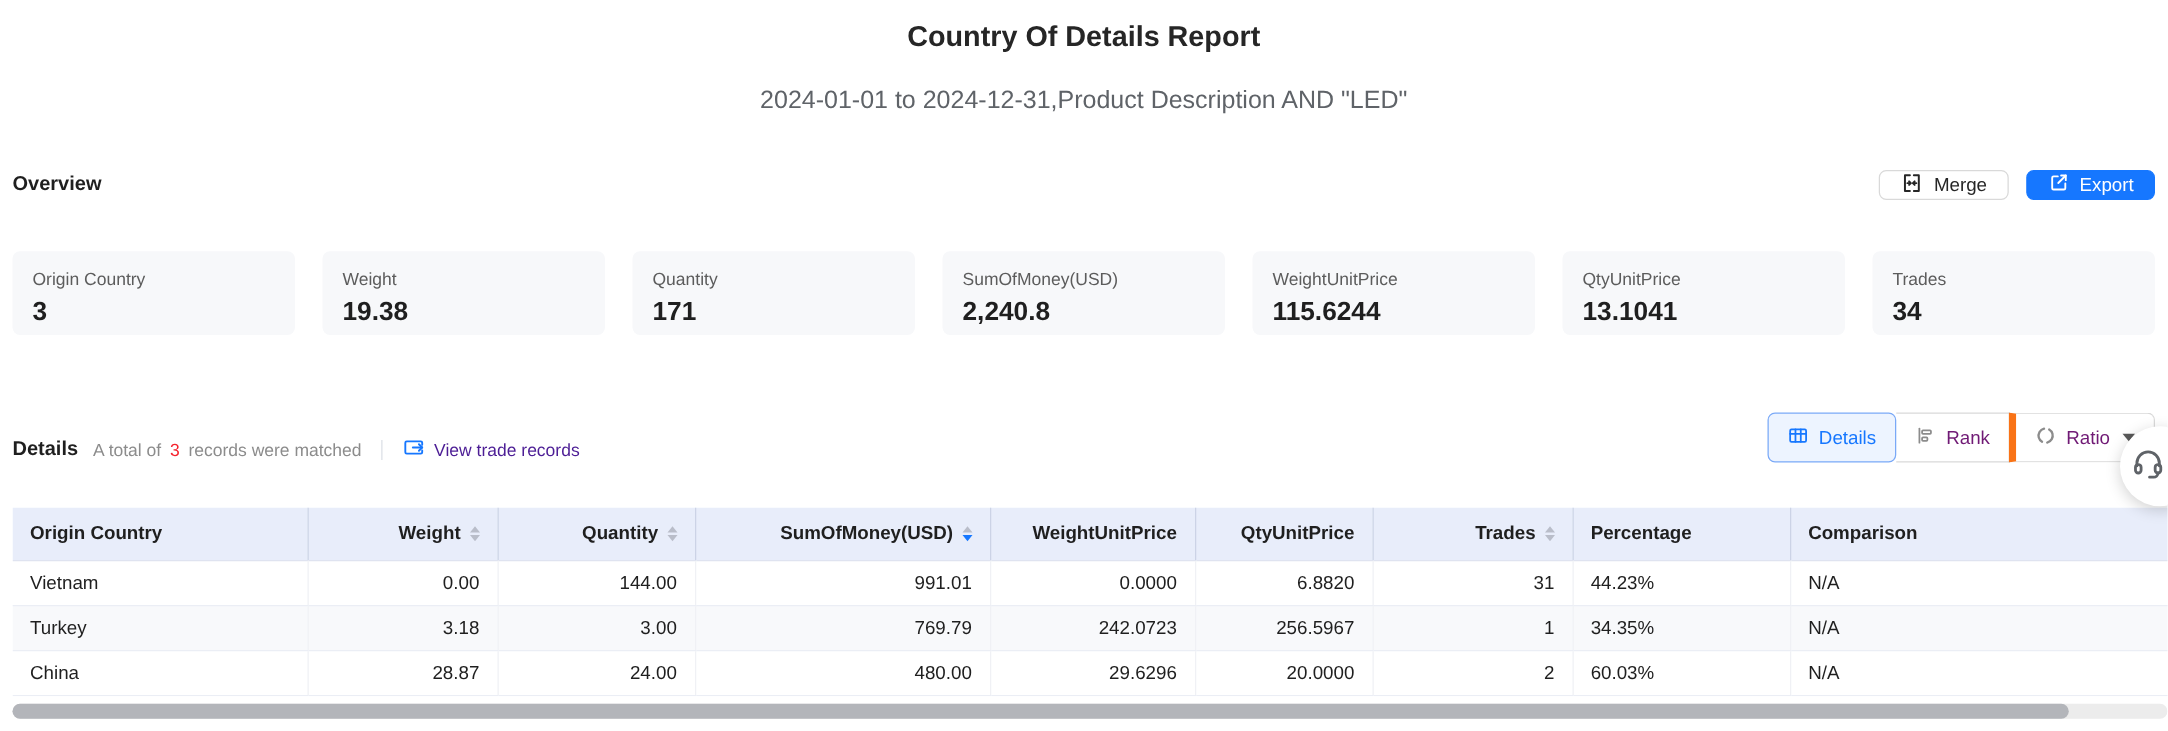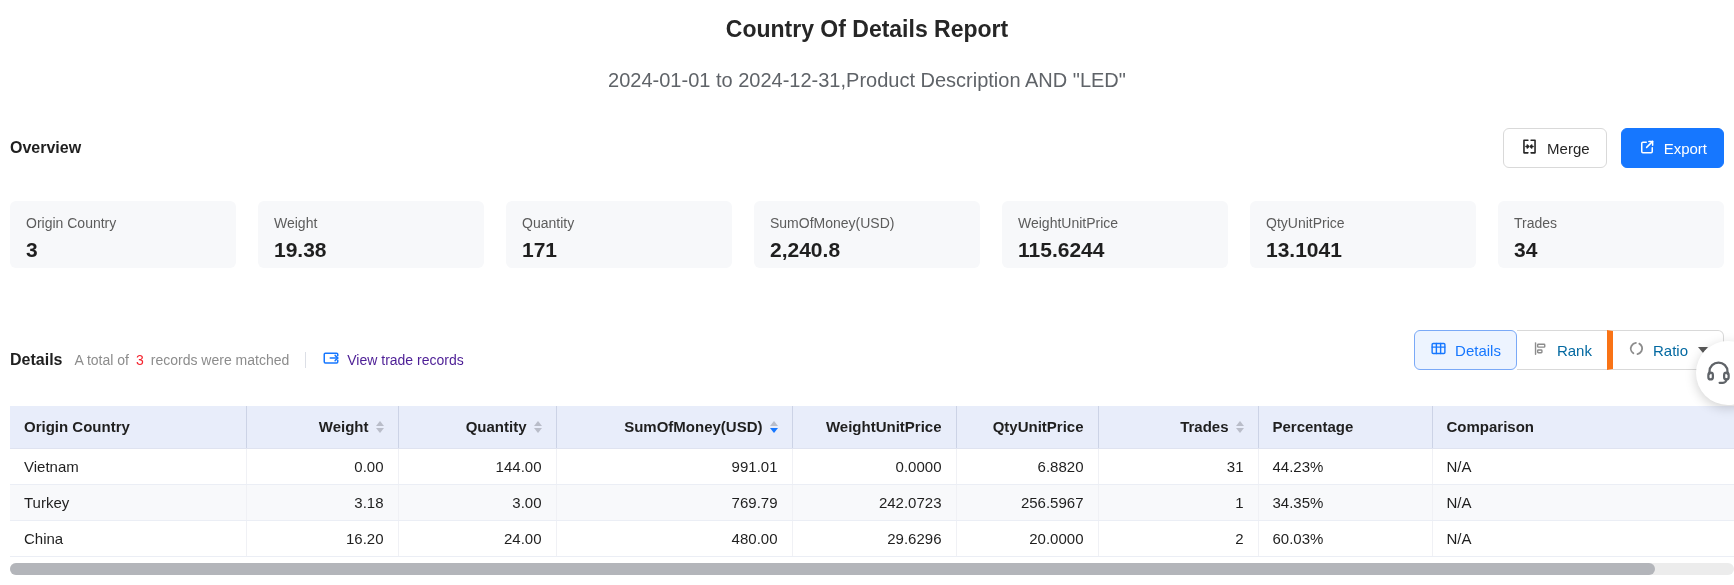--- a/index.html
+++ b/index.html
@@ -7,39 +7,39 @@
     width:1734px;height:585px;position:relative;overflow:hidden;
     background:#ffffff;font-family:"Liberation Sans",sans-serif;color:#1f1f1f;
   }
   
   .report-title{text-align:center;font-size:23px;font-weight:600;color:#262626;padding-top:14px;line-height:30px;}
   .report-subtitle{text-align:center;font-size:20px;color:#5f6368;margin-top:23px;line-height:26px;}
   
   .toolbar-row{margin:34px 10px 0;display:flex;justify-content:space-between;align-items:center;height:42px;}
   .section-heading{font-size:16px;font-weight:700;color:#1f1f1f;}
   .toolbar-buttons{display:flex;align-items:center;gap:14px;}
-  .btn{display:inline-flex;align-items:center;gap:8px;height:40px;padding:0 16px;border-radius:6px;font-size:15px;cursor:pointer;box-sizing:border-box;font-family:inherit;}
+  .btn{display:inline-flex;align-items:center;gap:8px;height:24px;padding:0 16px;border-radius:6px;font-size:15px;cursor:pointer;box-sizing:border-box;font-family:inherit;}
   .btn-merge{background:#fff;border:1px solid #d9d9d9;color:#262626;}
   .btn-export{background:#1677ff;border:1px solid #1677ff;color:#fff;}
   
   .cards-row{margin:32px 10px 0;display:flex;gap:22px;}
   .card{flex:1;background:#f7f8fa;border-radius:6px;padding:13px 16px 0;height:67px;box-sizing:border-box;}
   .card-label{font-size:14px;color:#5c5c5c;line-height:18px;}
   .card-value{font-size:21px;font-weight:700;color:#1f1f1f;margin-top:6px;}
   
   .details-row{margin:62px 10px 0;display:flex;justify-content:space-between;align-items:flex-end;height:40px;}
   .details-left{display:flex;align-items:center;font-size:14px;}
   .details-heading{font-size:16px;font-weight:700;color:#1f1f1f;margin-right:12px;}
   .muted{color:#8c8c8c;}
   .count-red{color:#f5222d;margin:0 7px;}
   .vdiv{width:1px;height:16px;background:#dcdfe6;margin:0 16px;}
   .link{color:#4c1d95;display:inline-flex;align-items:center;gap:7px;cursor:pointer;font-size:14px;}
   
   .switch-group{display:flex;align-items:stretch;height:40px;}
-  .seg{display:inline-flex;align-items:center;gap:8px;padding:0 15px;font-size:15px;background:#fff;border:1px solid #d9d9d9;color:#0369a1;cursor:pointer;box-sizing:border-box;font-family:inherit;}
+  .seg{display:inline-flex;align-items:center;gap:8px;padding:0 15px;font-size:15px;background:#fff;border:1px solid #d9d9d9;color:#701a75;cursor:pointer;box-sizing:border-box;font-family:inherit;}
   .seg-active{color:#1677ff;background:#edf4ff;border:1px solid #7aa9f7;border-radius:6px;position:relative;z-index:2;}
   .seg-mid{border-left:none;border-radius:0;}
   .seg-last{border-left:6px solid #f97316;border-radius:0 6px 6px 0;margin-left:-1px;}
   .caret-dd{width:0;height:0;border-left:5px solid transparent;border-right:5px solid transparent;border-top:6px solid #595959;margin-left:2px;}
   
   .table-wrap{margin:36px 0 0 10px;width:1724px;overflow:hidden;}
   table{width:1790px;border-collapse:collapse;table-layout:fixed;font-size:15px;color:#1f1f1f;}
   thead th{background:#e8edfa;height:42px;font-weight:700;box-sizing:border-box;border-bottom:1px solid #dfe3f0;}
   thead th + th{border-left:1px solid #ccd3e6;}
   tbody td{height:36px;border-bottom:1px solid #ebeef5;box-sizing:border-box;font-weight:400;}
@@ -261,21 +261,21 @@
         <td class="ar">3.00</td>
         <td class="ar">769.79</td>
         <td class="ar">242.0723</td>
         <td class="ar">256.5967</td>
         <td class="ar">1</td>
         <td class="al">34.35%</td>
         <td class="al">N/A</td>
       </tr>
       <tr>
         <td class="al">China</td>
-        <td class="ar">16.20</td>
+        <td class="ar">28.87</td>
         <td class="ar">24.00</td>
         <td class="ar">480.00</td>
         <td class="ar">29.6296</td>
         <td class="ar">20.0000</td>
         <td class="ar">2</td>
         <td class="al">60.03%</td>
         <td class="al">N/A</td>
       </tr>
     </tbody>
   </table>

